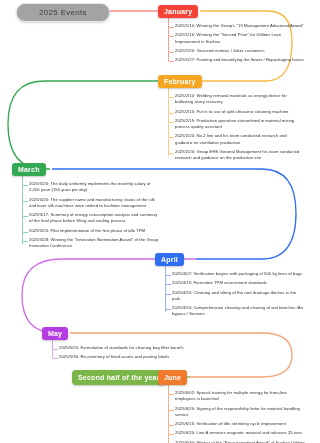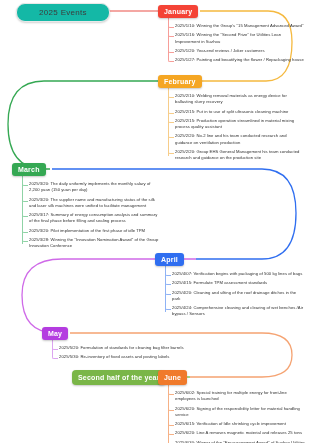--- a/index.html
+++ b/index.html
@@ -13,21 +13,21 @@
   #root{position:absolute;left:0;top:0;width:310px;height:443px;}
 
   
   #curves{position:absolute;left:0;top:0;width:310px;height:443px;pointer-events:none;}
 
   
   .root-title{
     position:absolute;
     left:16px;top:3px;
     width:92px;height:17px;
-    background:#14b8a6;
+    background:#a3a3a3;
     border:1px solid #e9e9e9;
     border-radius:9px;
     box-shadow:0 1px 2px rgba(0,0,0,.18);
     display:flex;align-items:center;justify-content:center;
     font-size:8px;color:#3d3d3d;letter-spacing:.3px;
     z-index:5;
   }
 
   
   .month{

